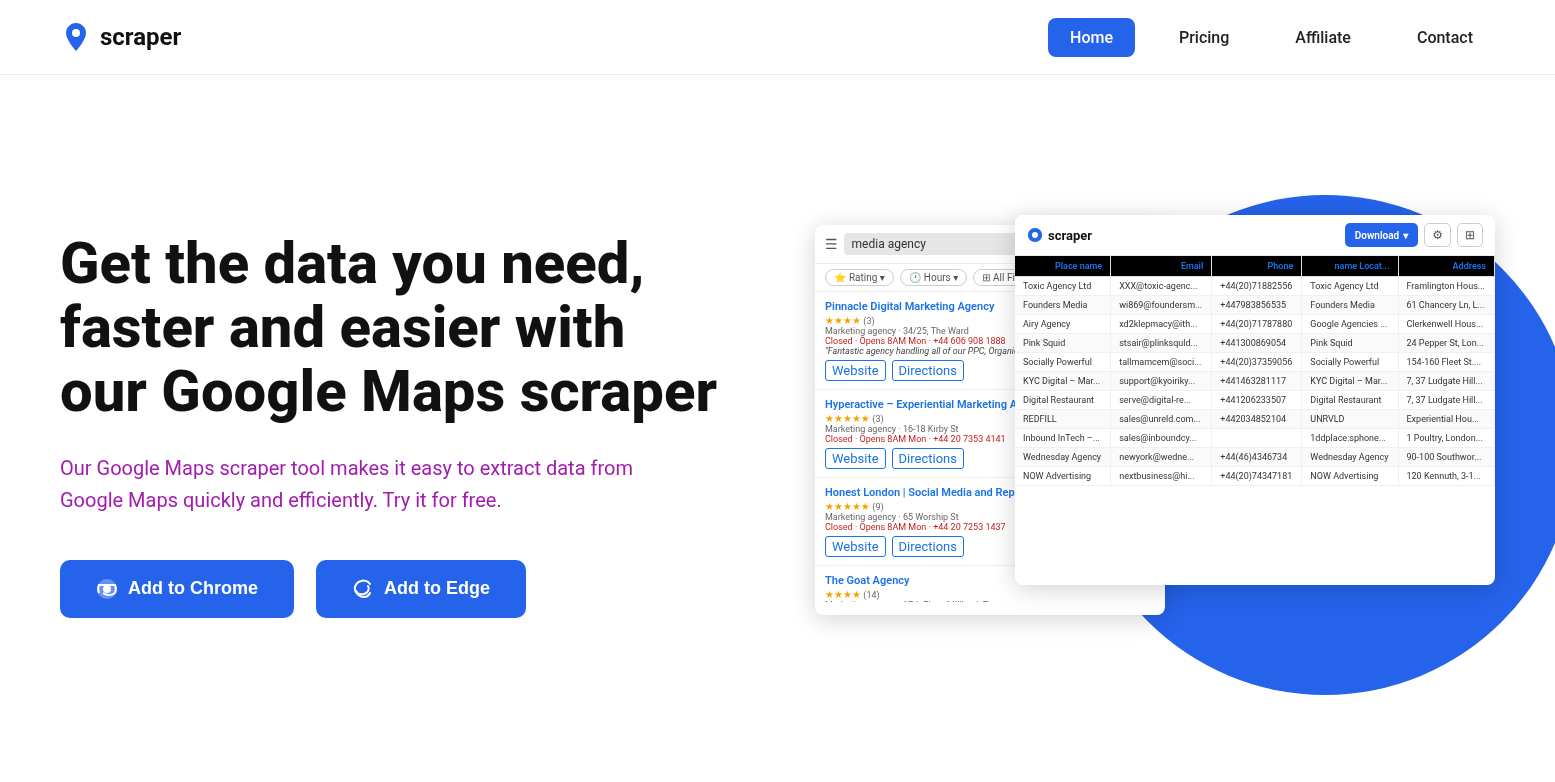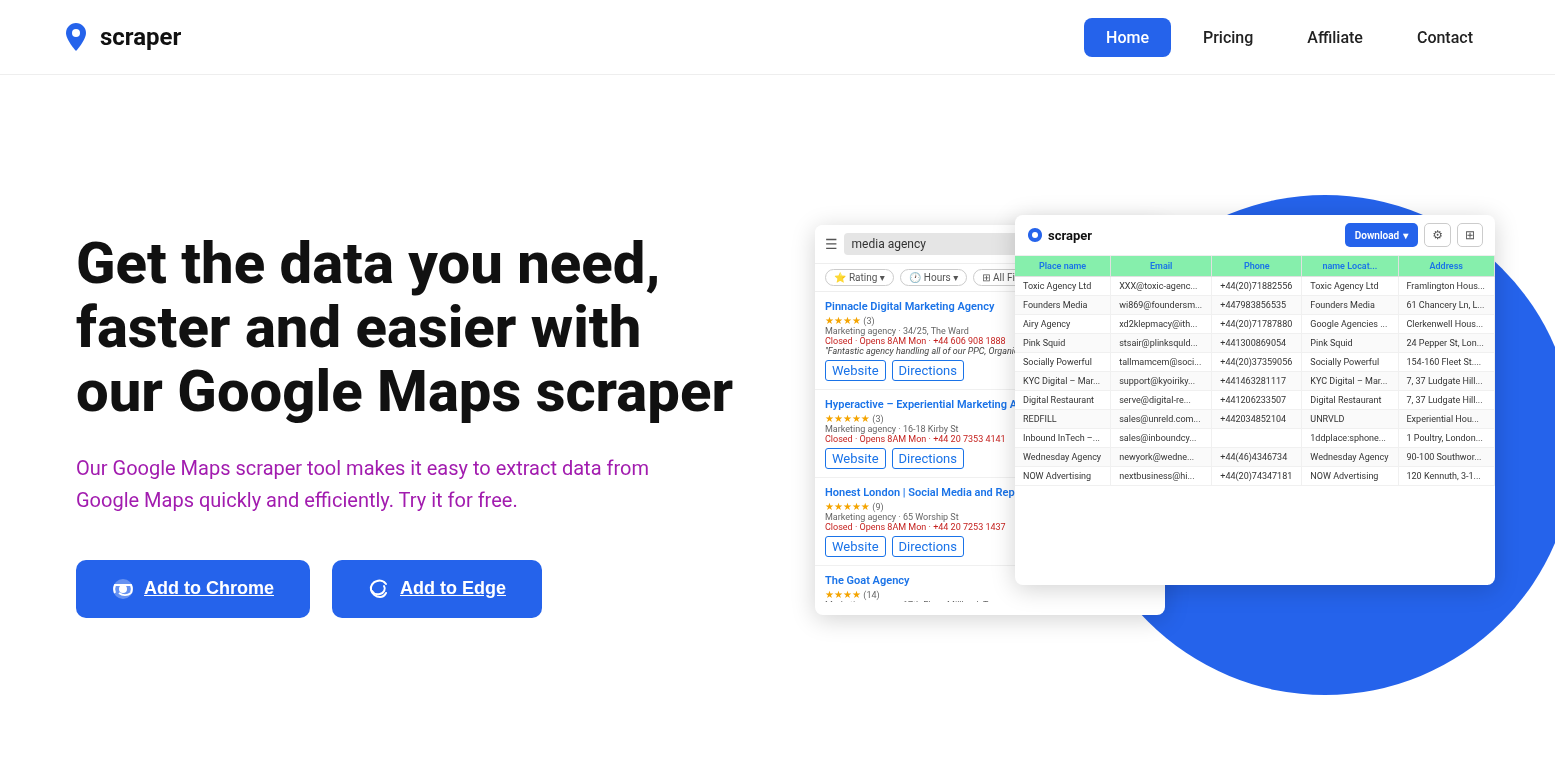--- a/index.html
+++ b/index.html
@@ -22,21 +22,21 @@
       font-weight: 700;
       color: #111;
       text-decoration: none;
     }
     .logo-icon {
       width: 32px;
       height: 32px;
     }
     .nav-links {
       display: flex;
-      gap: 10px;
+      gap: 22px;
     }
     .nav-link {
       padding: 10px 22px;
       border-radius: 8px;
       font-size: 16px;
       font-weight: 500;
       color: #222;
       cursor: pointer;
       text-decoration: none;
     }
@@ -52,21 +52,20 @@
       justify-content: space-between;
       padding: 60px 60px 60px 60px;
       min-height: 700px;
       position: relative;
       overflow: hidden;
     }
 
     .hero-text {
       max-width: 660px;
       z-index: 2;
-      margin-left: 16px;
     }
     .hero-title {
       font-size: 58px;
       font-weight: 800;
       line-height: 1.1;
       color: #111;
       margin-bottom: 28px;
     }
     .hero-subtitle {
       font-size: 20px;
@@ -84,21 +83,20 @@
       align-items: center;
       gap: 10px;
       background: #2563eb;
       color: #fff;
       padding: 18px 36px;
       border-radius: 10px;
       font-size: 18px;
       font-weight: 600;
       border: none;
       cursor: pointer;
-      text-decoration: underline;
     }
     .btn-icon {
       width: 22px;
       height: 22px;
       flex-shrink: 0;
     }
 
     
     .hero-visual {
       position: relative;
@@ -258,23 +256,23 @@
       font-size: 12px;
       color: #555;
     }
 
     .sheet-table {
       width: 100%;
       border-collapse: collapse;
       font-size: 9px;
     }
     .sheet-table thead th {
-      background: #86efac;
+      background: #000000;
       padding: 5px 8px;
-      text-align: center;
+      text-align: right;
       font-weight: 600;
       color: #333;
       border-bottom: 1px solid #e0e0e0;
       border-right: 1px solid #e0e0e0;
       white-space: nowrap;
     }
     .sheet-table thead th.blue-header {
       color: #1a73e8;
     }
     .sheet-table tbody td {

